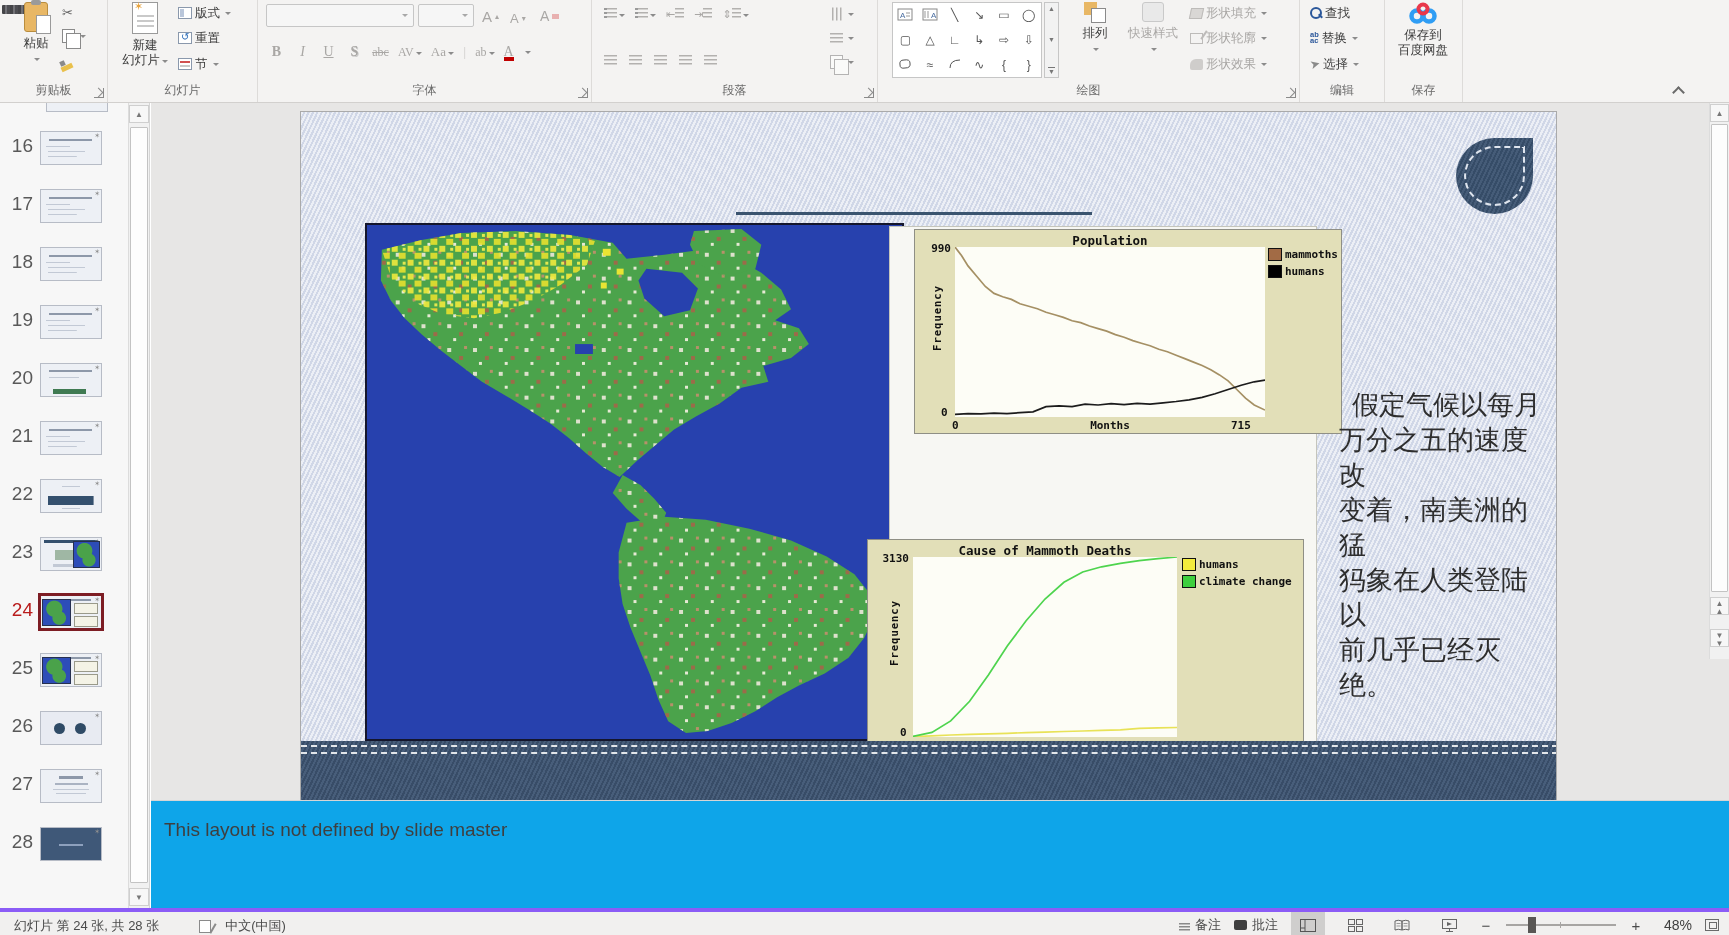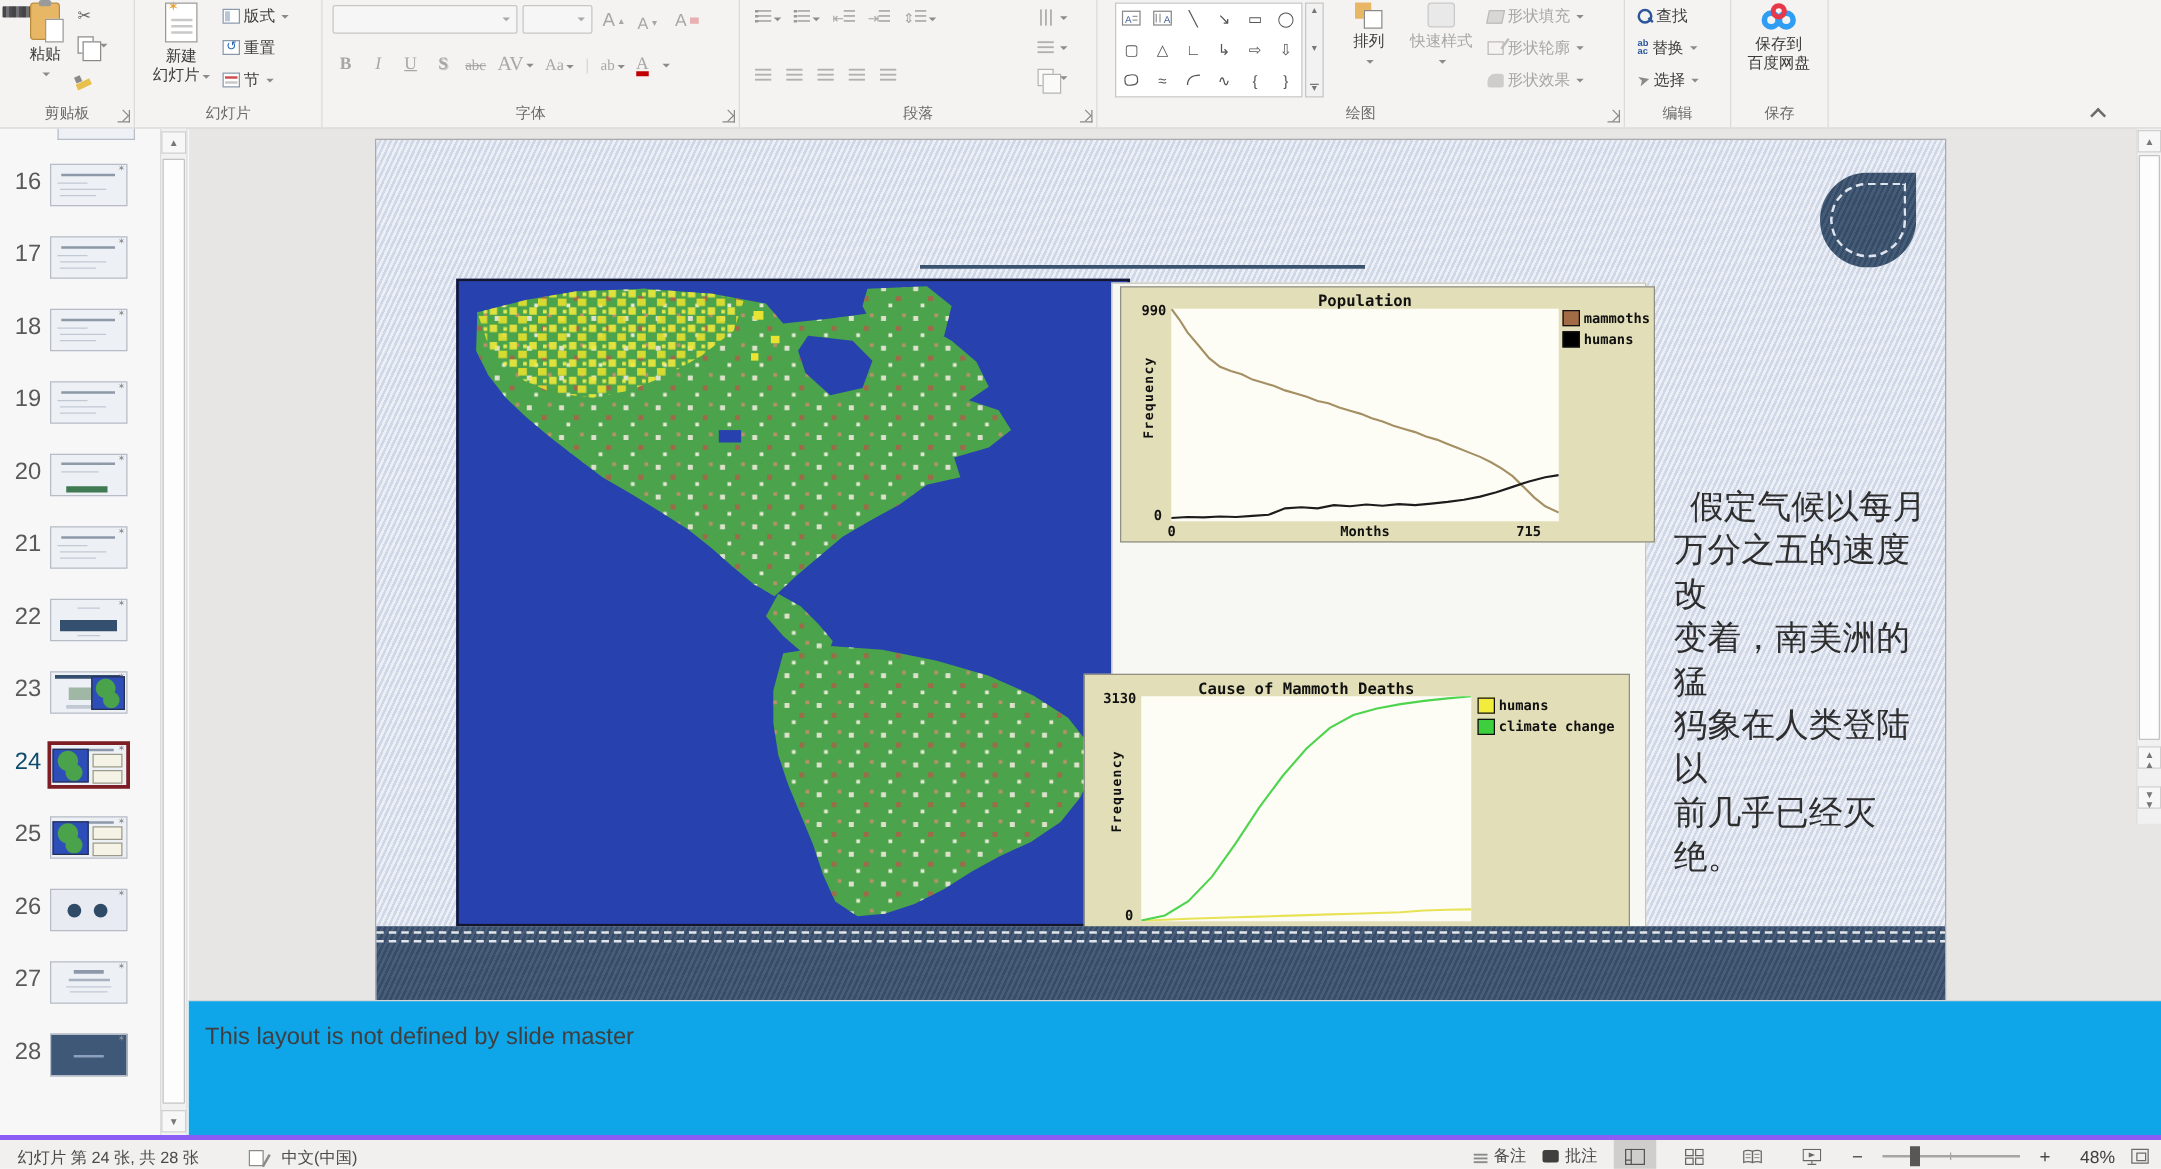--- a/index.html
+++ b/index.html
@@ -56,21 +56,21 @@
 .find-ic:after{content:"";position:absolute;left:8px;top:8px;width:5px;height:2px;background:#2b579a;transform:rotate(45deg)}
 .repl-ic{display:inline-block;font-size:7.5px;color:#2b579a;line-height:6px;font-weight:bold}
 .sel-ic{display:inline-block;color:#8a8a8a;font-size:12px;transform:rotate(-15deg)}
 .chev{position:absolute;width:9px;height:9px;border-left:2px solid #6a6a6a;border-top:2px solid #6a6a6a;transform:rotate(45deg)}
 #corner-art{position:absolute;left:2px;top:5px;width:42px;height:9px;background:repeating-linear-gradient(90deg,#26262b 0 3px,#5a5a60 3px 5px,#303036 5px 8px);opacity:.85;border-radius:1px}
 
 #leftpane{position:absolute;left:0;top:103px;width:150px;height:805px;background:#f7f7f7;border-right:1px solid #d5d5d5}
 #thumb-list{position:absolute;left:0;top:28px;width:128px}
 .thumb-row{display:flex;align-items:flex-start;margin-bottom:24px;height:34px}
 .thumb-num{width:40px;text-align:right;padding-right:7px;font-size:19px;color:#595959;line-height:30px}
-.thumb-num.sel{color:#0c4a6e}
+.thumb-num.sel{color:#b91c1c}
 .thumb{position:relative;width:62px;height:34px;background:#e8ebf2;border:1px solid #b7bcc6}
 .thumb.selected{border:3px solid #7d1d24;width:66px;height:38px;margin:-2px 0 0 -2px}
 .thumb-star{position:absolute;right:1px;top:0;font-size:7px;color:#8f8f8f;line-height:7px}
 .k-text{background:linear-gradient(#8d98a9 0 0) 50% 7px/72% 2px no-repeat,linear-gradient(#c2c9d5 0 0) 14% 14px/40% 1px no-repeat,linear-gradient(#c2c9d5 0 0) 30% 19px/62% 1px no-repeat,linear-gradient(#c2c9d5 0 0) 22% 24px/48% 1px no-repeat,#edf0f5}
 .k-green{background:linear-gradient(#8d98a9 0 0) 50% 6px/72% 2px no-repeat,linear-gradient(#c2c9d5 0 0) 25% 13px/50% 1px no-repeat,linear-gradient(#3f7a52 0 0) 45% 25px/55% 5px no-repeat,#edf0f5}
 .k-banner{background:linear-gradient(#c2c9d5 0 0) 50% 6px/30% 1px no-repeat,linear-gradient(#34506e 0 0) 50% 16px/76% 9px no-repeat,linear-gradient(#c2c9d5 0 0) 50% 28px/30% 1px no-repeat,#edf0f5}
 .k-title27{background:linear-gradient(#8d98a9 0 0) 50% 6px/40% 3px no-repeat,linear-gradient(#aab3c2 0 0) 50% 13px/55% 2px no-repeat,linear-gradient(#c2c9d5 0 0) 50% 19px/60% 1px no-repeat,linear-gradient(#c2c9d5 0 0) 50% 23px/50% 1px no-repeat,#edf0f5}
 .k-dark{background:linear-gradient(#8da0bd 0 0) 50% 16px/40% 2px no-repeat,#3f5878}
 .mini-map{position:absolute;background:radial-gradient(circle at 42% 35%,#4aa24a 0 34%,transparent 38%),radial-gradient(circle at 60% 72%,#4aa24a 0 26%,transparent 30%),#2d4db8;border:1px solid #26304f}
 .k-map23 .mini-map{right:1px;top:3px;width:27px;height:27px}
@@ -86,21 +86,21 @@
 .vsb .btn{position:absolute;left:0;width:100%;height:18px;background:#f7f7f7;border:1px solid #cfcfcf;color:#777;font-size:8px;text-align:center;line-height:17px}
 .vsb .vthumb{position:absolute;left:1px;right:1px;background:#fdfdfd;border:1px solid #c3c3c3;border-radius:1px}
 
 #editor{position:absolute;left:151px;top:103px;width:1578px;height:697px;background:#e7e6e5}
 #slide{position:absolute;left:149px;top:8px;width:1257px;height:690px;border:1px solid #aaa;background:repeating-linear-gradient(115deg,rgba(255,255,255,.45) 0 2px,rgba(150,165,200,.18) 2px 4px),#dde2ee;overflow:hidden}
 #slide-title{position:absolute;left:130px;top:16px;width:1000px;text-align:center;font-size:68px;font-weight:bold;letter-spacing:6px;color:#3a546f;text-shadow:1px 1px 0 rgba(255,255,255,.4)}
 #title-underline{position:absolute;left:435px;top:100px;width:356px;height:3px;background:#3a546f}
 #map{position:absolute;left:64px;top:111px;width:539px;height:518px;border:2px solid #14162c;background:#2741ae}
 #chart-bg{position:absolute;left:588px;top:114px;width:428px;height:526px;background:#f7f7f3;border:1px solid #c5c5bb}
 .plotpanel{position:absolute;background:#e2dfb8;border:1px solid #8f8f85;font-family:"DejaVu Sans Mono",monospace}
-#chart-population{left:595px;top:117px;width:428px;height:205px}
+#chart-population{left:613px;top:117px;width:428px;height:205px}
 #chart-deaths{left:566px;top:427px;width:437px;height:218px}
 .pc-title{position:absolute;top:3px;font-size:12.5px;font-weight:bold;color:#111;text-align:center}
 #chart-population .pc-title{left:40px;width:310px}
 #chart-deaths .pc-title{left:45px;width:264px}
 .pc-svg{position:absolute;background:#fdfdf6}
 #chart-population .pc-svg{left:40px;top:17px}
 #chart-deaths .pc-svg{left:45px;top:17px}
 .num{font-size:11px;font-weight:bold;color:#111}
 .pc-ymax{position:absolute;top:12px;text-align:right}
 #chart-population .pc-ymax{left:2px;width:34px}
@@ -214,21 +214,21 @@
     <div class="smallrow grey" style="left:282px;top:4px;font-size:14px">
         <span>A</span>
         <span style="display:inline-block;width:7px;height:5px;background:#e8b0b0"></span>
       </div>
     <div class="smallrow" style="left:10px;top:40px;gap:9px">
       <span class="fbtn" style="font-weight:bold">B</span>
       <span class="fbtn" style="font-style:italic">I</span>
       <span class="fbtn" style="text-decoration:underline">U</span>
       <span class="fbtn" style="font-weight:bold;text-shadow:1px 1px 0 #ccc">S</span>
       <span class="fbtn" style="text-decoration:line-through;font-size:12px">abc</span>
-      <span class="fbtn" style="font-size:16px"><span>AV</span><span class="dd"></span></span>
+      <span class="fbtn" style="font-size:12px"><span>AV</span><span class="dd"></span></span>
       <span class="fbtn" style="font-size:13px"><span>Aa</span><span class="dd"></span></span>
       <span style="color:#d9d7d5">|</span>
       <span class="fbtn" style="font-size:12px"><span>ab</span><span class="dd"></span></span>
       <span class="fc-red"><span>A</span></span>
         <span class="dd"></span>
     </div>
     <div class="glabel">字体</div>
     <span class="launcher"></span>
   </div>
 

